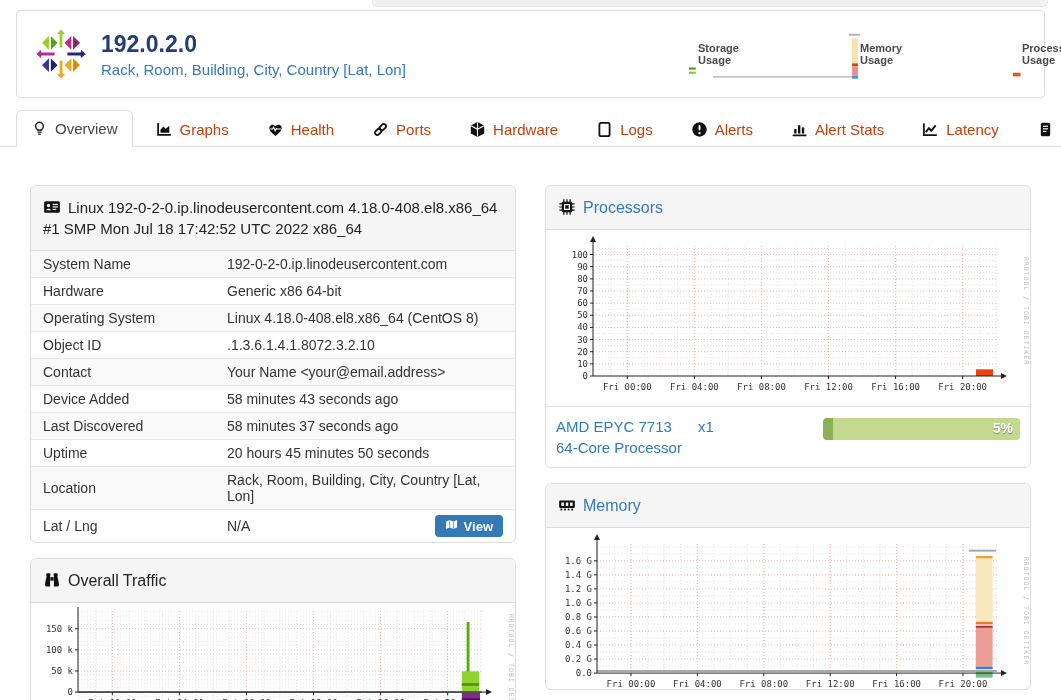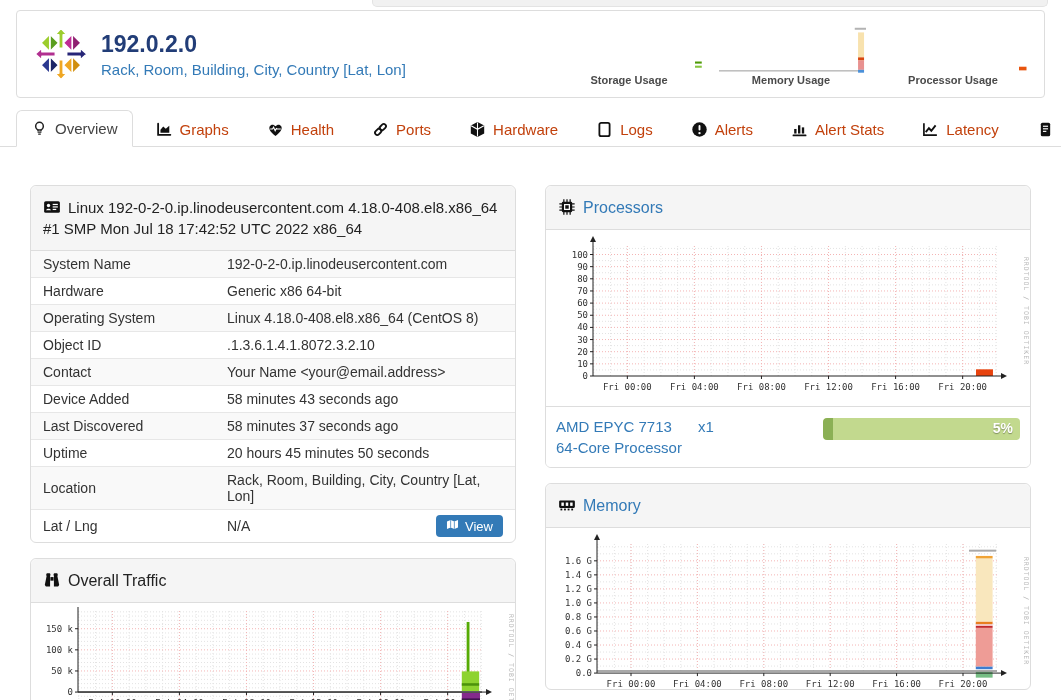--- a/index.html
+++ b/index.html
@@ -8,21 +8,21 @@
   .topnav-edge{position:absolute;top:0;left:372px;right:13px;height:6px;background:#f1f1f1;
        border:1px solid #e3e3e3;border-top:none;border-radius:0 0 5px 5px}
   
   .devcard{position:absolute;left:16px;top:10px;width:1029px;height:88px;background:#fff;
        border:1px solid #ddd;border-radius:4px;box-sizing:border-box;display:flex;align-items:center}
   .logo{margin-left:16px;width:56px;height:56px;flex:none}
   .dev-id{margin-left:12px;min-width:0}
   .dev-title{font-size:23px;font-weight:bold;color:#223d77;cursor:pointer}
   .dev-sub{display:block;font-size:15px;color:#337ab7;margin-top:3px;text-decoration:none;cursor:pointer}
   .minis{margin-left:auto;margin-right:10px;display:flex}
-  .mini{width:162px;display:flex;flex-direction:column;align-items:center;cursor:pointer}
+  .mini{width:162px;display:flex;align-items:center;cursor:pointer}
   .mini svg{display:block}
   .mini .lbl{font-size:11px;font-weight:bold;color:#4a4a4a;margin-top:0}
   
   .tabs{position:absolute;top:105px;left:0;width:1061px;height:42px;box-sizing:border-box;
        border-bottom:1px solid #ddd;display:flex;align-items:flex-end;padding-left:16px}
   .tab{display:flex;align-items:center;gap:7px;padding:9px 14px;font-size:15px;color:#c2410c;
        cursor:pointer;border:1px solid transparent;border-bottom:none;border-radius:6px 6px 0 0;
        margin-right:8px;margin-bottom:-1px;background:transparent;white-space:nowrap}
   .tab.active{background:#fff;border-color:#ddd;color:#444;border-bottom:1px solid #fff}
   .tab .ic{width:17px;height:17px;display:inline-flex;flex:none}
@@ -43,21 +43,21 @@
   .dark-hd{font-size:16px;color:#222}
   
   table.sysinfo{width:100%;border-collapse:collapse;font-size:14px}
   .sysinfo td{padding:5px 12px;border-top:1px solid #e7e7e7;vertical-align:middle}
   .sysinfo tr:first-child td{border-top:none}
   .sysinfo tr.odd{background:#f9f9f9}
   .sysinfo td.k{width:160px;color:#333}
   .sysinfo td.v{color:#333}
   .sysinfo td.v.withbtn{display:flex;align-items:center;justify-content:space-between}
   .btn-view{background:#337ab7;color:#fff;border:none;border-radius:4px;padding:3px 10px;
-       font-size:13px;font-weight:normal;display:inline-flex;align-items:center;gap:6px;cursor:pointer;
+       font-size:13px;font-weight:bold;display:inline-flex;align-items:center;gap:6px;cursor:pointer;
        font-family:"Liberation Sans",sans-serif}
   .btn-view svg{width:13px;height:13px}
   
   .chart{padding:4px 1px 0 1px;cursor:pointer}
   .chart svg{display:block}
   .tick{font:9px "DejaVu Sans Mono",monospace;fill:#333}
   .wm{font:6.5px "DejaVu Sans Mono",monospace;fill:#b8b8b8;letter-spacing:1px}
   
   .cpu-row{border-top:1px solid #ddd;padding:9px 10px;display:flex;align-items:flex-start;
        justify-content:space-between;font-size:15px;background:#fff}

